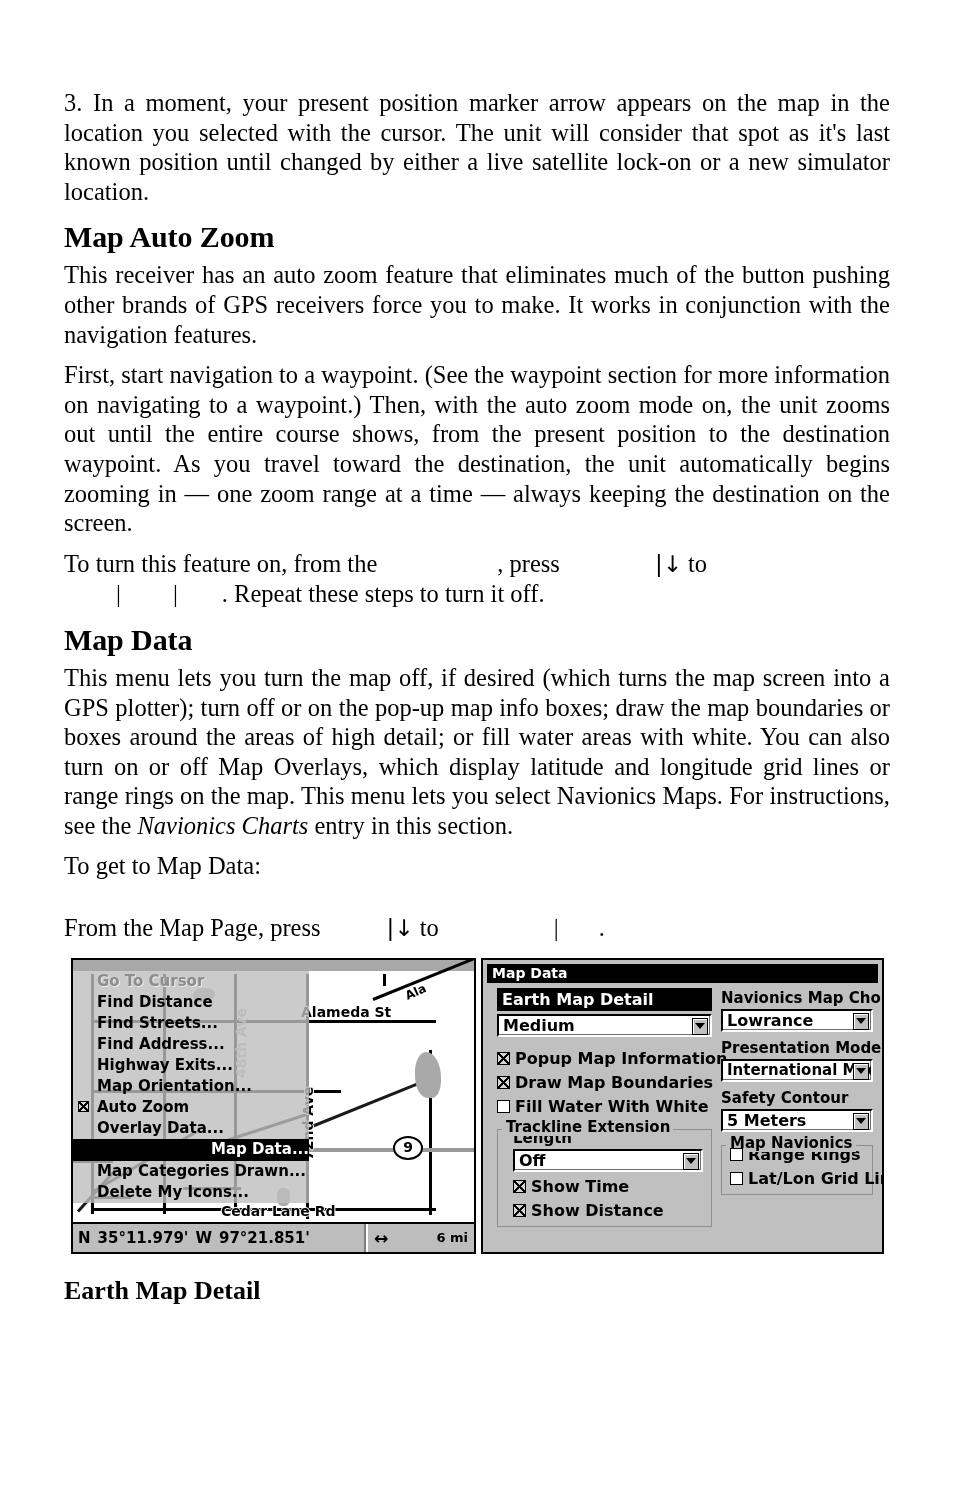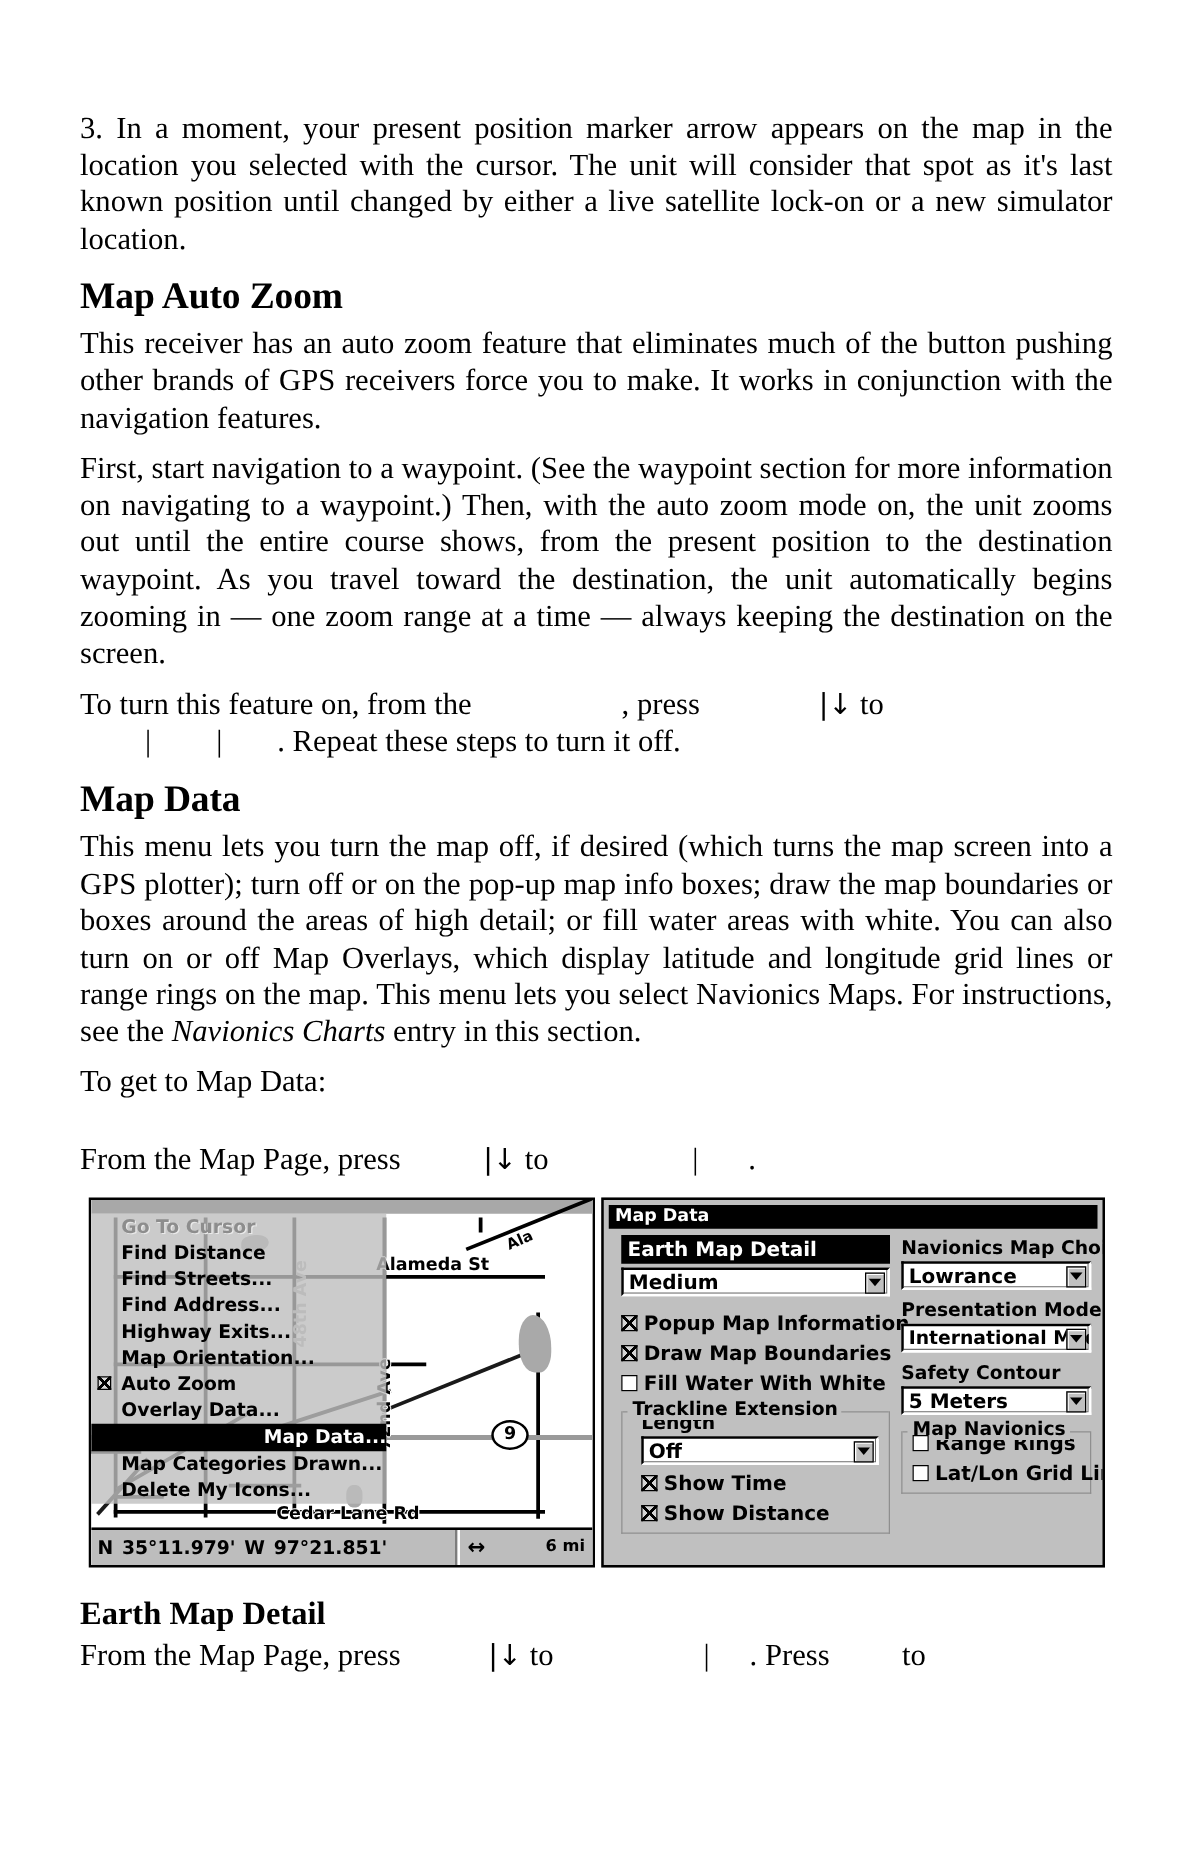--- a/index.html
+++ b/index.html
@@ -366,17 +366,14 @@
               </div>
             </div>
         </div>
       </div>
     </div>
   </div>
 
 
   <h3 class="sub">Earth Map Detail</h3>
 
-  <p class="body nojust">
-    <span>From  the  Map  Page,  press</span><span class="gap" style="width:70px"></span><span class="arrowglyph">|↓</span>&nbsp;<span>to</span><span class="gap" style="width:120px"></span><span class="pipe">|</span><span class="gap" style="width:32px"></span><span>.  Press</span><span class="gap" style="width:58px"></span><span>to</span>
-  </p>
 
 </div>
 
 </body></html>

